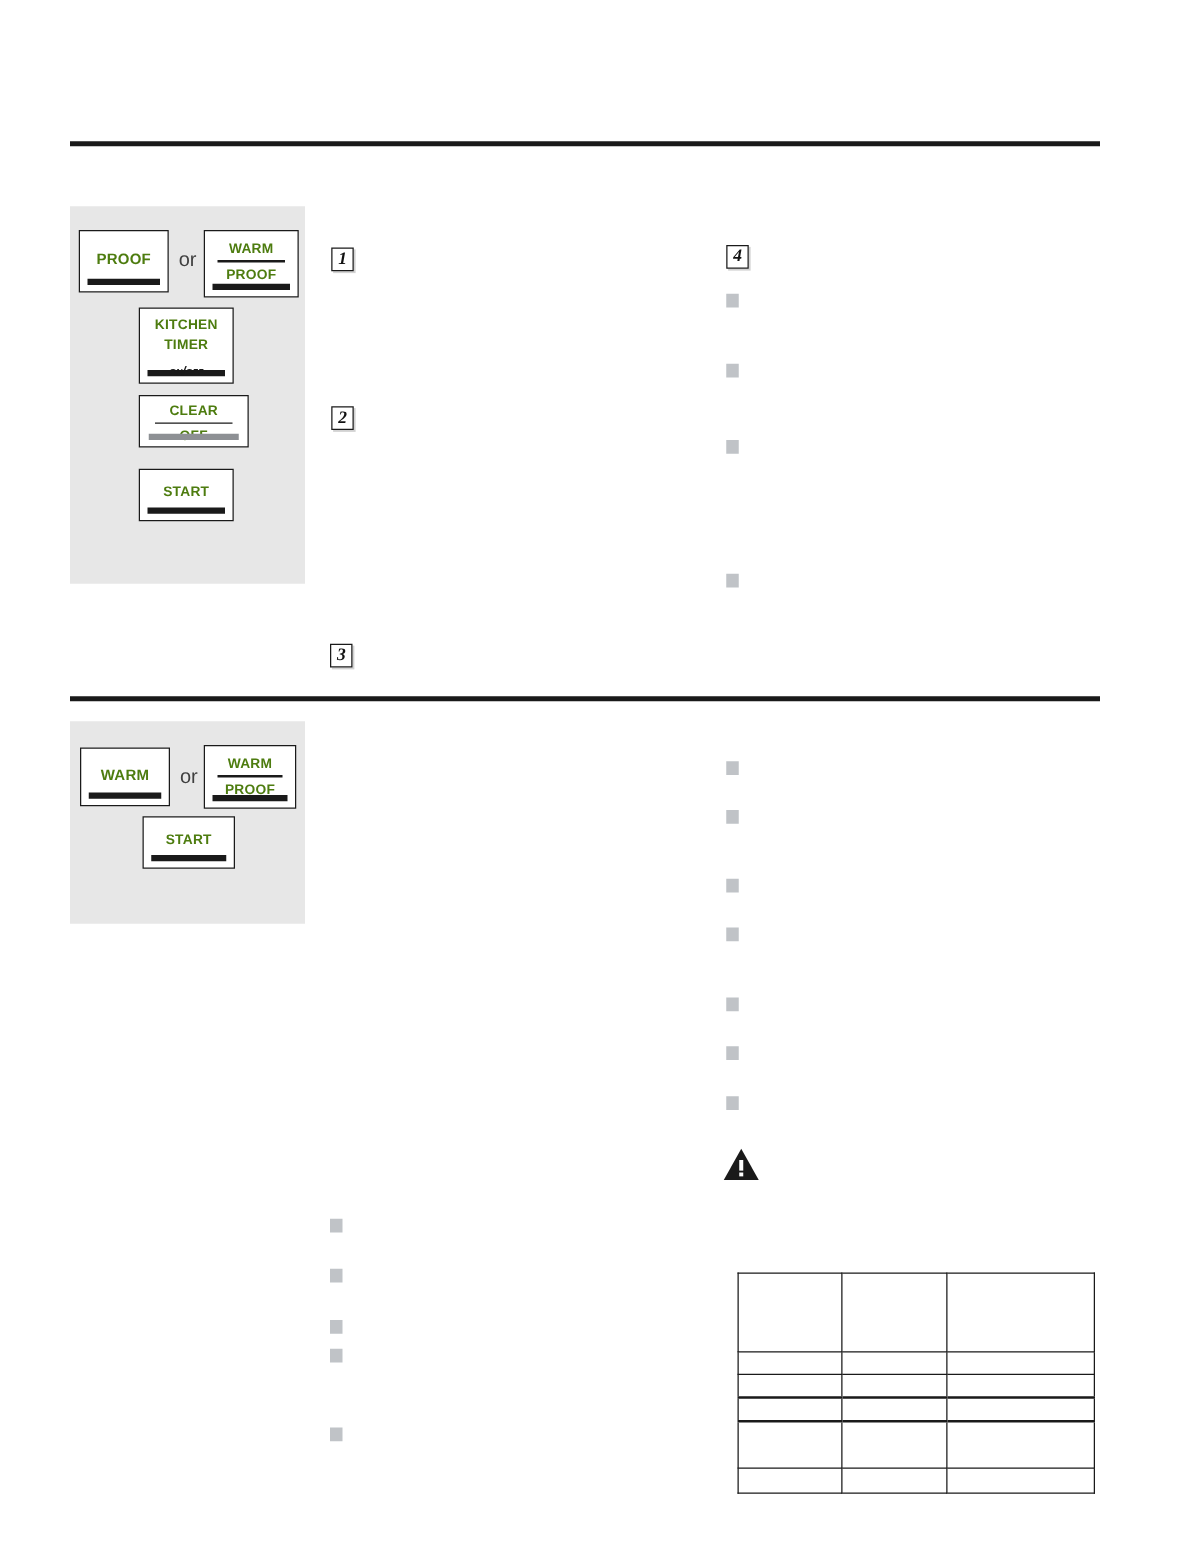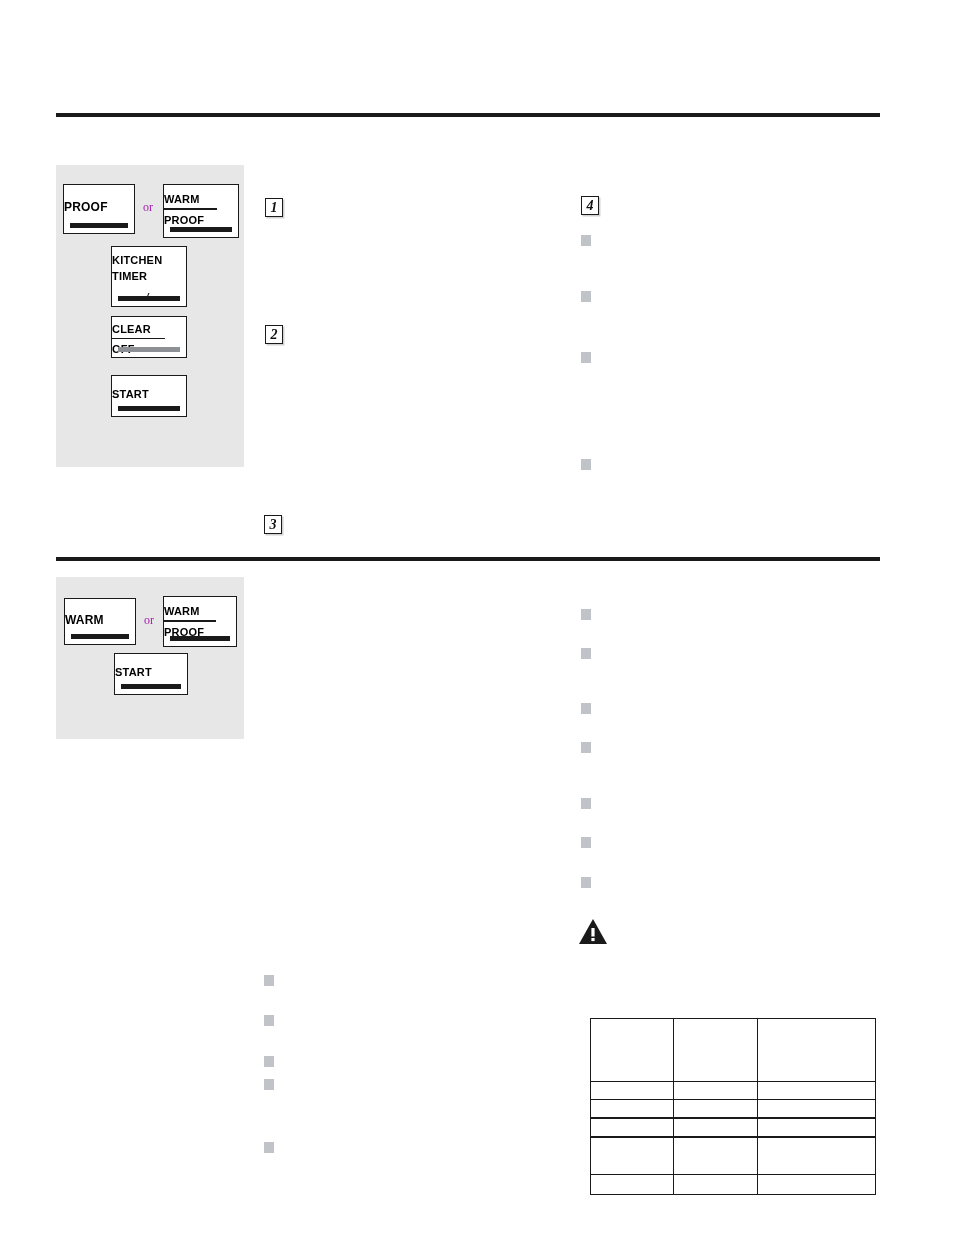--- a/index.html
+++ b/index.html
@@ -38,24 +38,25 @@
   #panel-warm  { left: 56px; top: 577px; width: 188px; height: 162px; }
 
   
   .btn {
     position: absolute;
     background: #ffffff;
     border: 1.6px solid #1a1a1a;
     box-sizing: border-box;
     display: flex;
     flex-direction: column;
+    align-items: center;
     justify-content: flex-start;
     font-family: "Liberation Sans", sans-serif;
     font-weight: bold;
-    color: #000000;
+    color: #4d7c0f;
     letter-spacing: 0.2px;
   }
   .btn .line {
     font-variant: small-caps;
     text-transform: lowercase;
     line-height: 1.06;
     white-space: nowrap;
   }
   
   .btn .bar {
@@ -71,33 +72,33 @@
   .btn .divider {
     width: 72%;
     height: 2px;
     background: #1a1a1a;
     margin: 1px 0 1px 0;
   }
 
   #btn-proof       { left: 63px;  top: 184px; width: 72px;  height: 50px;  padding-top: 12px; font-size: 17px; }
   #btn-warmproof-1 { left: 163px; top: 184px; width: 76px;  height: 54px;  padding-top: 5px;  font-size: 16px; }
   #btn-kitchen     { left: 111px; top: 246px; width: 76px;  height: 61px;  padding-top: 4px;  font-size: 15px; }
-  #btn-clearoff    { left: 111px; top: 316px; width: 76px;  height: 42px;  padding-top: 3px;  font-size: 16px; }
+  #btn-clearoff    { left: 111px; top: 316px; width: 88px;  height: 42px;  padding-top: 3px;  font-size: 16px; }
   #btn-start-1     { left: 111px; top: 375px; width: 76px;  height: 42px;  padding-top: 9px;  font-size: 16px; }
 
   #btn-warm        { left: 64px;  top: 598px; width: 72px;  height: 47px;  padding-top: 11px; font-size: 17px; }
   #btn-warmproof-2 { left: 163px; top: 596px; width: 74px;  height: 51px;  padding-top: 5px;  font-size: 16px; }
   #btn-start-2     { left: 114px; top: 653px; width: 74px;  height: 42px;  padding-top: 9px;  font-size: 16px; }
 
   
   .or-text {
     position: absolute;
-    font-family: Liberation Serif, serif;
-    font-size: 12px;
-    color: #a21caf;
+    font-family: Liberation Sans, sans-serif;
+    font-size: 16px;
+    color: #404040;
   }
   #or-1 { left: 143px; top: 200px; }
   #or-2 { left: 144px; top: 613px; }
 
   
   #kitchen-onoff {
     position: absolute;
     left: 111px;
     top: 292px;
     width: 76px;

